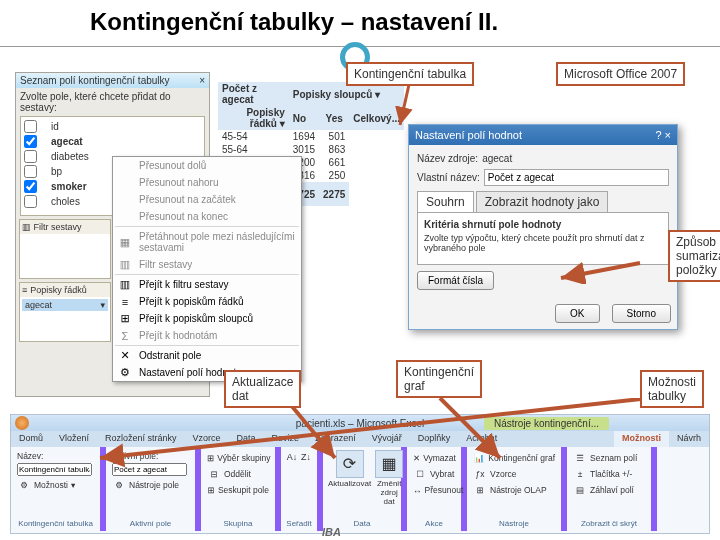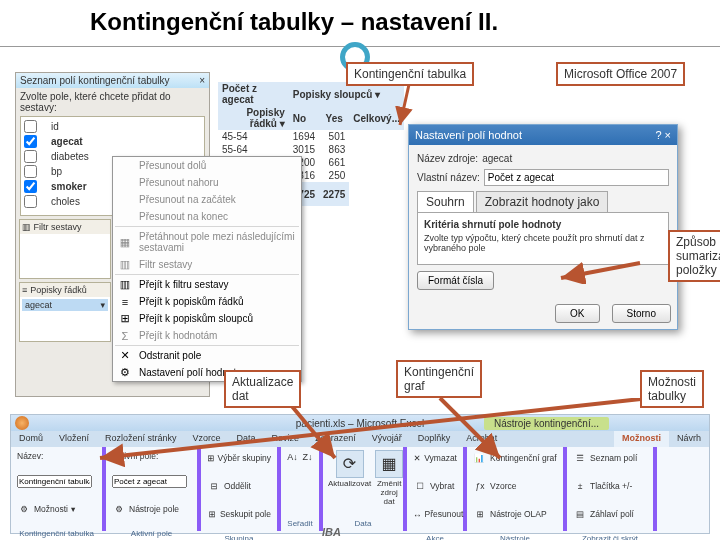--- a/index.html
+++ b/index.html
@@ -58,21 +58,21 @@
 
   
   .ribbon { position: absolute; top: 414px; left: 10px; width: 700px; height: 120px; border: 1px solid #b3c3d3; background: #f4f8fd; font-size: 9px; }
   .ribbon .titlebar { background: linear-gradient(#d5e6f7,#bcd7ef); display:flex; align-items:center; height:16px; padding:0 4px; font-size:10px; justify-content:center; position:relative; }
   .ribbon .titlebar .left { position:absolute; left:4px; display:flex; gap:4px; }
   .ribbon .titlebar .tool { position:absolute; right:100px; background:#c8e08c; padding:1px 10px; border-radius:2px; }
   .ribbon .tabs { display:flex; background:#cfe0f0; height:16px; }
   .ribbon .tabs span { padding:2px 8px; font-size:9px; }
   .ribbon .tabs span.act { background:#e8f1fa; font-weight:bold; color:#b85430; }
   .ribbon .groups { display:flex; height:84px; }
-  .ribbon .grp { border-right:4px solid #8b5cf6; padding:3px 5px; display:flex; flex-direction:column; justify-content:space-between;gap:12px; }
+  .ribbon .grp { border-right:6px solid #8b5cf6; padding:3px 5px; display:flex; flex-direction:column; justify-content:space-between; }
   .ribbon .grp .gb { text-align:center; font-size:8px; color:#49688c; margin-top:auto; }
   .ribbon .btn { display:flex; align-items:center; gap:3px; font-size:8.5px; padding:1px; white-space:nowrap; }
   .ribbon .ico { width:14px; height:14px; display:inline-flex; align-items:center; justify-content:center; }
   .ribbon .bigbtn { display:flex; flex-direction:column; align-items:center; font-size:8px; text-align:center; line-height:1.1; gap:2px; }
   .ribbon .bigico { width:28px; height:28px; background:#d9e7f4; border:1px solid #a6bfd6; display:flex; align-items:center; justify-content:center; font-size:16px; }
 
   .footer-logo { position:absolute; bottom:2px; left:322px; font-size:11px; font-style:italic; font-weight:bold; color:#666; z-index:2; }
 </style>
 </head>
 <body>

